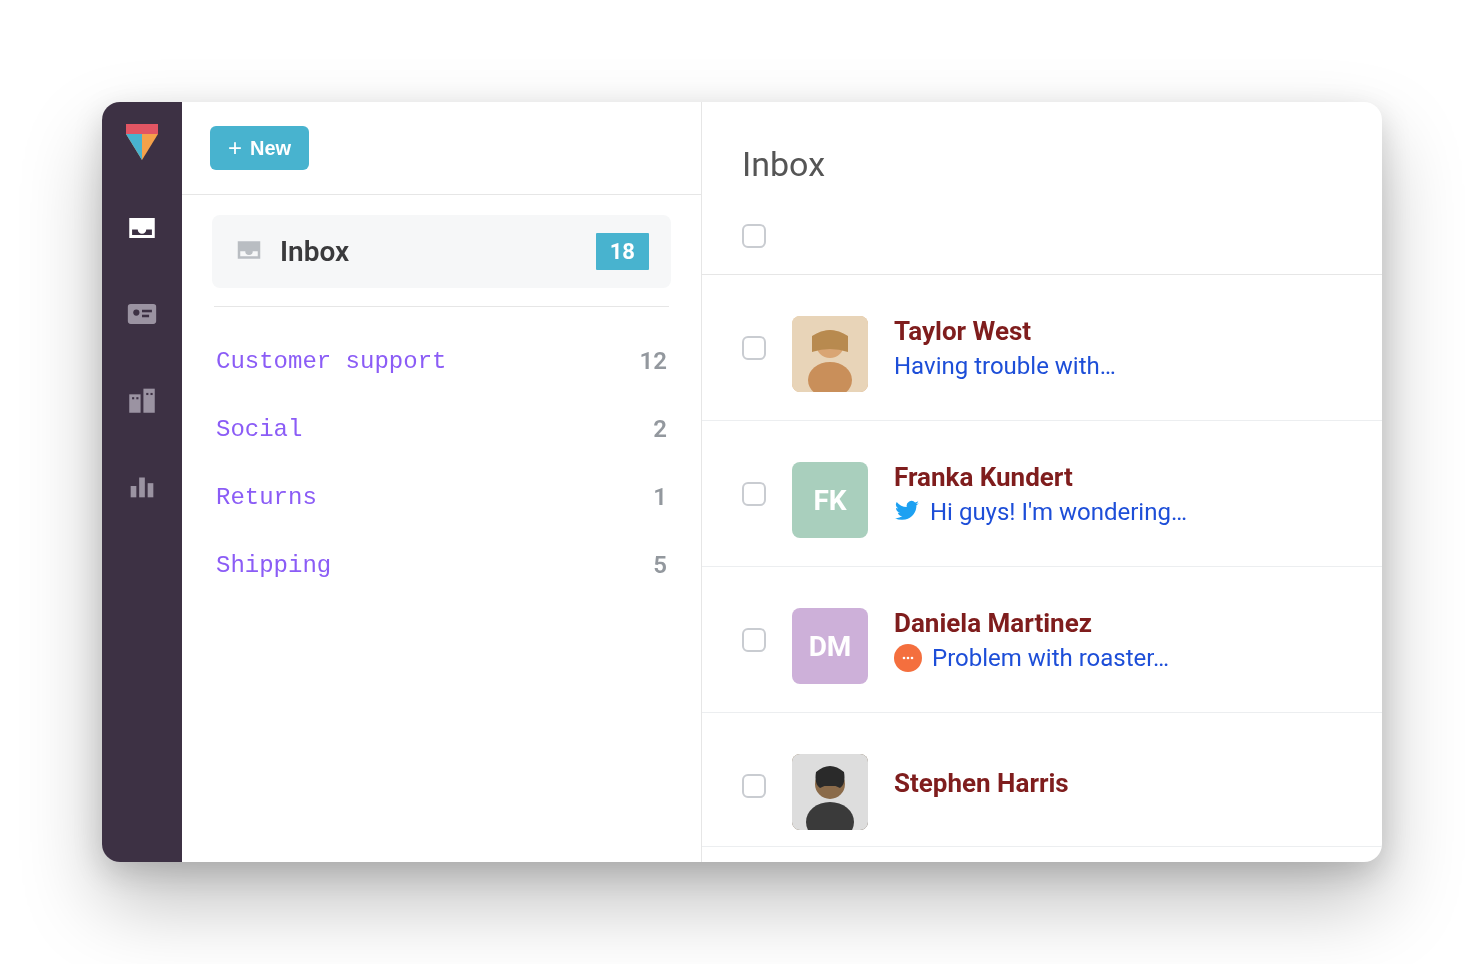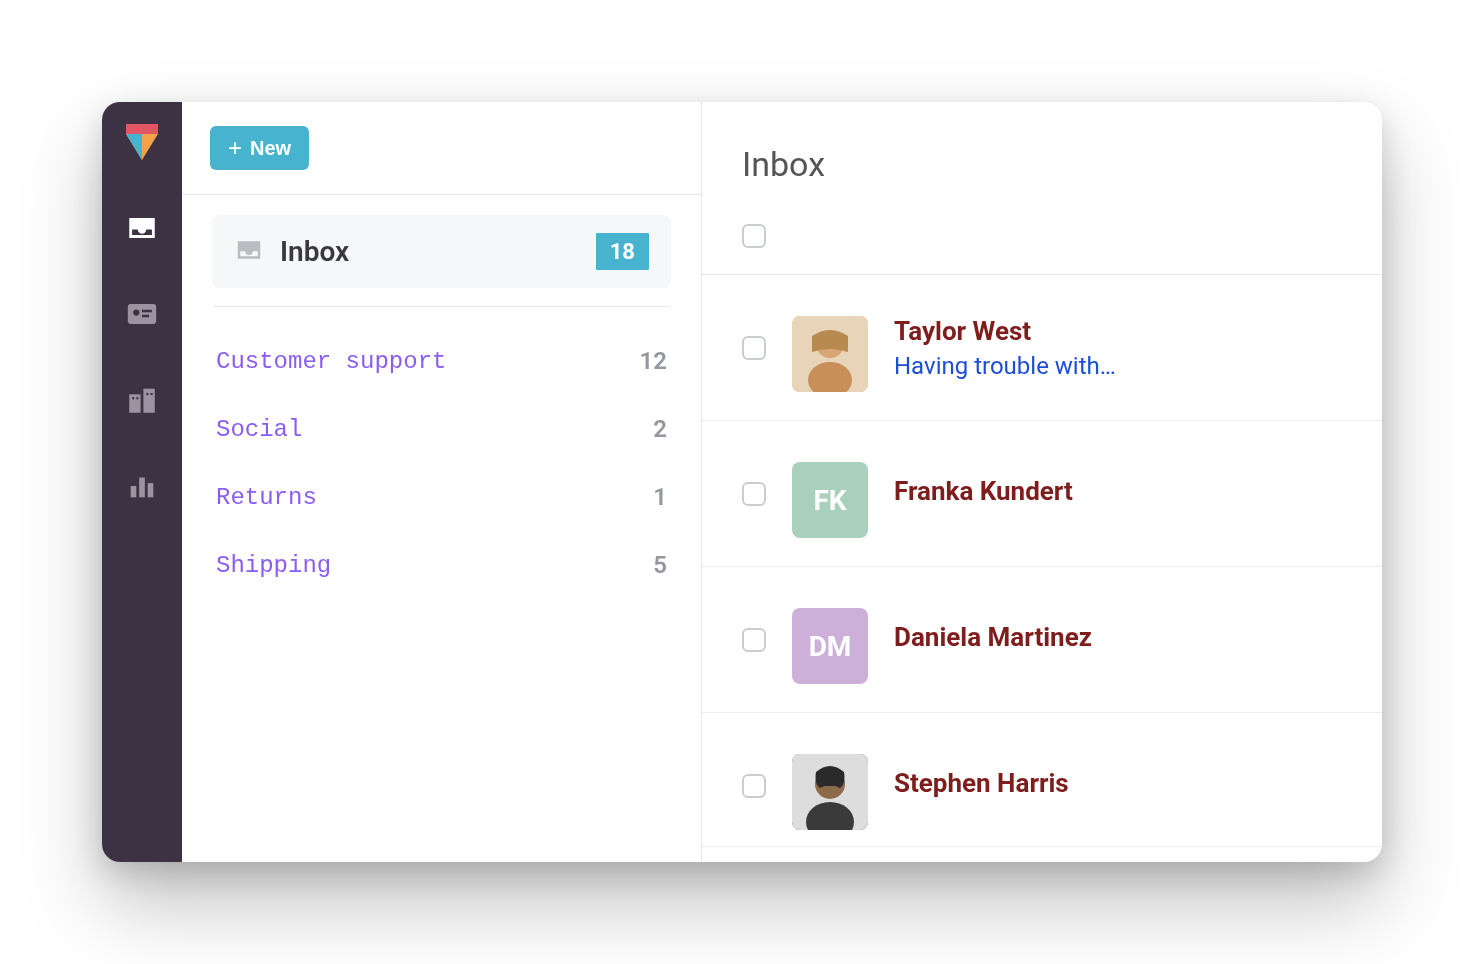--- a/index.html
+++ b/index.html
@@ -332,30 +332,48 @@
         </div>
       </div>
 
       <div class="conv-item">
         <span class="checkbox"></span>
         <div class="avatar" style="background:#a9cfbd;">
           <span>FK</span>
         </div>
         <div class="conv-text">
           <div class="conv-name">Franka Kundert</div>
+          <div class="conv-preview">
+            <span class="channel-icon twitter">
+              <svg viewBox="0 0 24 24" fill="currentColor">
+                  <path d="M23 4.9a9 9 0 0 1-2.6.7 4.5 4.5 0 0 0 2-2.5 9 9 0 0 1-2.9 1.1 4.5 4.5 0 0 0-7.7 4.1A12.8 12.8 0 0 1 2.5 3.6a4.5 4.5 0 0 0 1.4 6 4.5 4.5 0 0 1-2-.6v.1a4.5 4.5 0 0 0 3.6 4.4 4.5 4.5 0 0 1-2 .1 4.5 4.5 0 0 0 4.2 3.1A9 9 0 0 1 1 18.6 12.7 12.7 0 0 0 7.9 20c8.3 0 12.8-6.9 12.8-12.8v-.6A9 9 0 0 0 23 4.9z"></path>
+                </svg>
+            </span>
+            <span>Hi guys! I'm wondering…</span>
+          </div>
         </div>
       </div>
 
       <div class="conv-item">
         <span class="checkbox"></span>
         <div class="avatar" style="background:#cdb0d9;">
           <span>DM</span>
         </div>
         <div class="conv-text">
           <div class="conv-name">Daniela Martinez</div>
+          <div class="conv-preview">
+            <span class="channel-icon chat">
+              <svg viewBox="0 0 24 24" fill="currentColor">
+                  <circle cx="6" cy="12" r="2"></circle>
+                  <circle cx="12" cy="12" r="2"></circle>
+                  <circle cx="18" cy="12" r="2"></circle>
+                </svg>
+            </span>
+            <span>Problem with roaster…</span>
+          </div>
         </div>
       </div>
 
       <div class="conv-item" style="padding-bottom:16px;">
         <span class="checkbox"></span>
         <div class="avatar photo2">
           <svg viewBox="0 0 76 76" width="76" height="76">
               <rect width="76" height="76" fill="#ddd"></rect>
               <circle cx="38" cy="30" r="15" fill="#8b6b4a"></circle>
               <ellipse cx="38" cy="68" rx="24" ry="20" fill="#3a3a3a"></ellipse>

